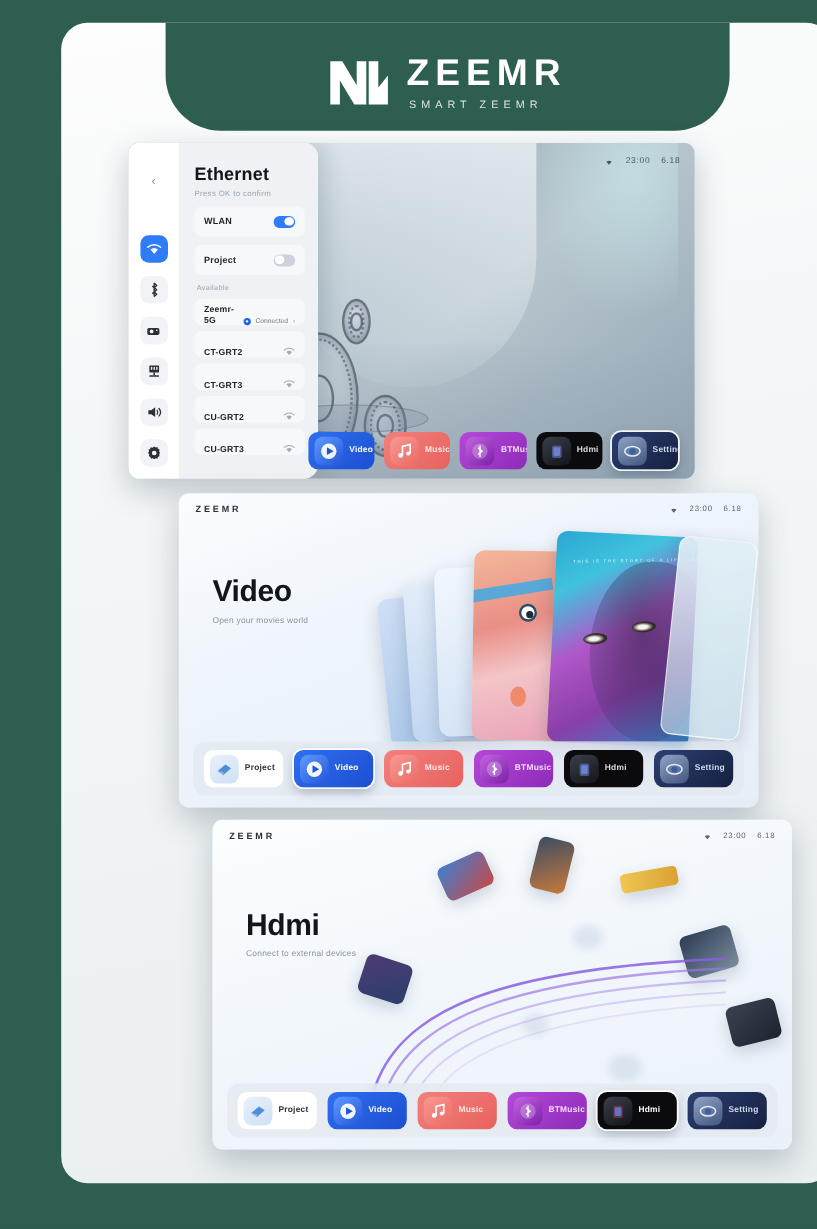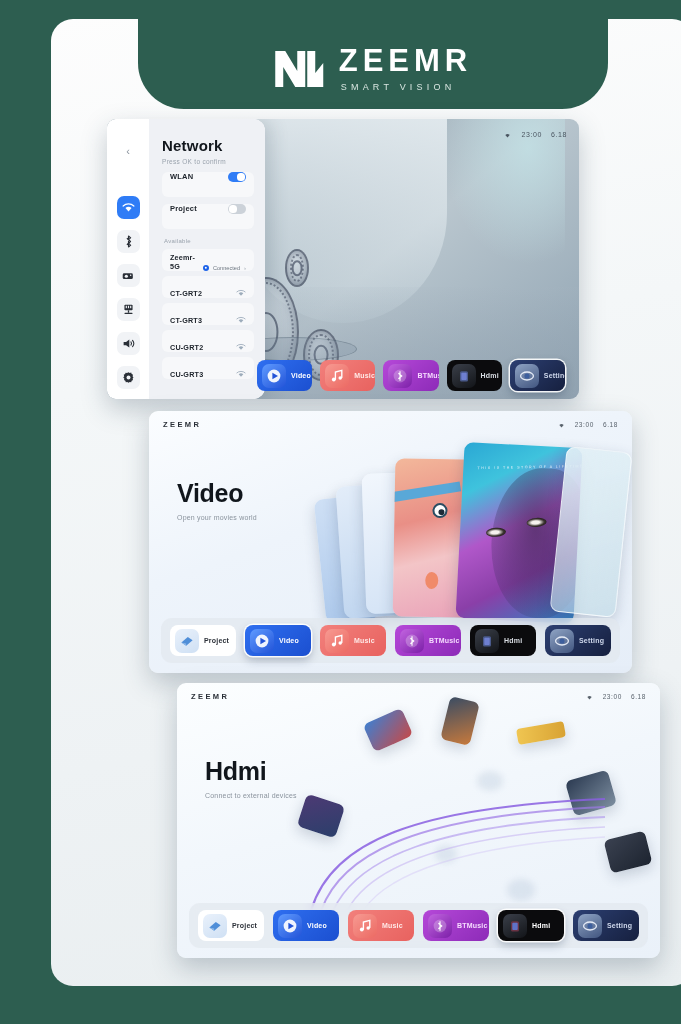--- a/index.html
+++ b/index.html
@@ -144,21 +144,21 @@
     border-radius:0 12px 12px 0;
     padding:18px 11px 0 13px;
     position:relative;
   }
   .settings-title { font-size:15px; font-weight:bold; color:#11161c; letter-spacing:.2px; }
   .settings-sub { font-size:6.5px; color:#9aa3ad; margin-top:4px; letter-spacing:.3px; }
 
   .row {
     height:25px; margin-top:7px;
     background:#f7f8fa; border-radius:6px;
-    display:flex; align-items:flex-start; justify-content:space-between;
+    display:flex; align-items:center; justify-content:space-between;
     padding:0 8px;
   }
   .row-label { font-size:7.5px; color:#20262e; font-weight:bold; letter-spacing:.2px; }
   .toggle { width:18px; height:10px; border-radius:5px; position:relative; }
   .toggle.on { background:#2f7cf6; }
   .toggle.off { background:#ccd2d9; }
   .toggle .knob {
     position:absolute; top:1.4px; width:7.2px; height:7.2px;
     border-radius:50%; background:#fff;
   }
@@ -356,21 +356,21 @@
 
   <div class="banner">
     <div class="banner-shape"></div>
     <div class="brand">
       <svg class="brand-mark" viewBox="0 0 52 40">
         <polygon points="2,2 12,2 24,22 24,2 32,2 32,38 22,38 10,18 10,38 2,38" fill="#ffffff"></polygon>
         <polygon points="34,2 42,2 42,24 50,14 50,38 34,38" fill="#ffffff"></polygon>
       </svg>
       <div class="brand-text">
         <div class="brand-name">ZEEMR</div>
-        <div class="brand-tag">SMART VISION</div>
+        <div class="brand-tag">SMART ZEEMR</div>
       </div>
     </div>
   </div>
 
   <div class="screen" id="panel-settings">
     <div class="gear-bg">
       <div class="gear-sheen"></div>
       <div class="gear-sheen2"></div>
       <div class="gear-floor"></div>
       <div class="gear g2"></div>
@@ -436,21 +436,21 @@
 
         <div class="rail-icon">
           <svg viewBox="0 0 16 16">
             <path d="M8 1.4 l1.5 1 1.8-.5 .6 1.8 1.7 .9-.6 1.8 1.1 1.5-1.1 1.5 .6 1.8-1.7 .9-.6 1.8-1.8-.5-1.5 1-1.5-1-1.8 .5-.6-1.8-1.7-.9 .6-1.8L1.6 8l1.1-1.5-.6-1.8 1.7-.9 .6-1.8 1.8 .5z" fill="#2b3038"></path>
             <circle cx="8" cy="8" r="2.4" fill="#f1f3f6"></circle>
           </svg>
         </div>
       </div>
 
       <div class="settings-body">
-        <div class="settings-title">Network</div>
+        <div class="settings-title">Ethernet</div>
         <div class="settings-sub">Press OK to confirm</div>
 
         <div class="row">
           <span class="row-label">WLAN</span>
           <span class="toggle on">
               <span class="knob"></span>
             </span>
         </div>
 
         <div class="row">

